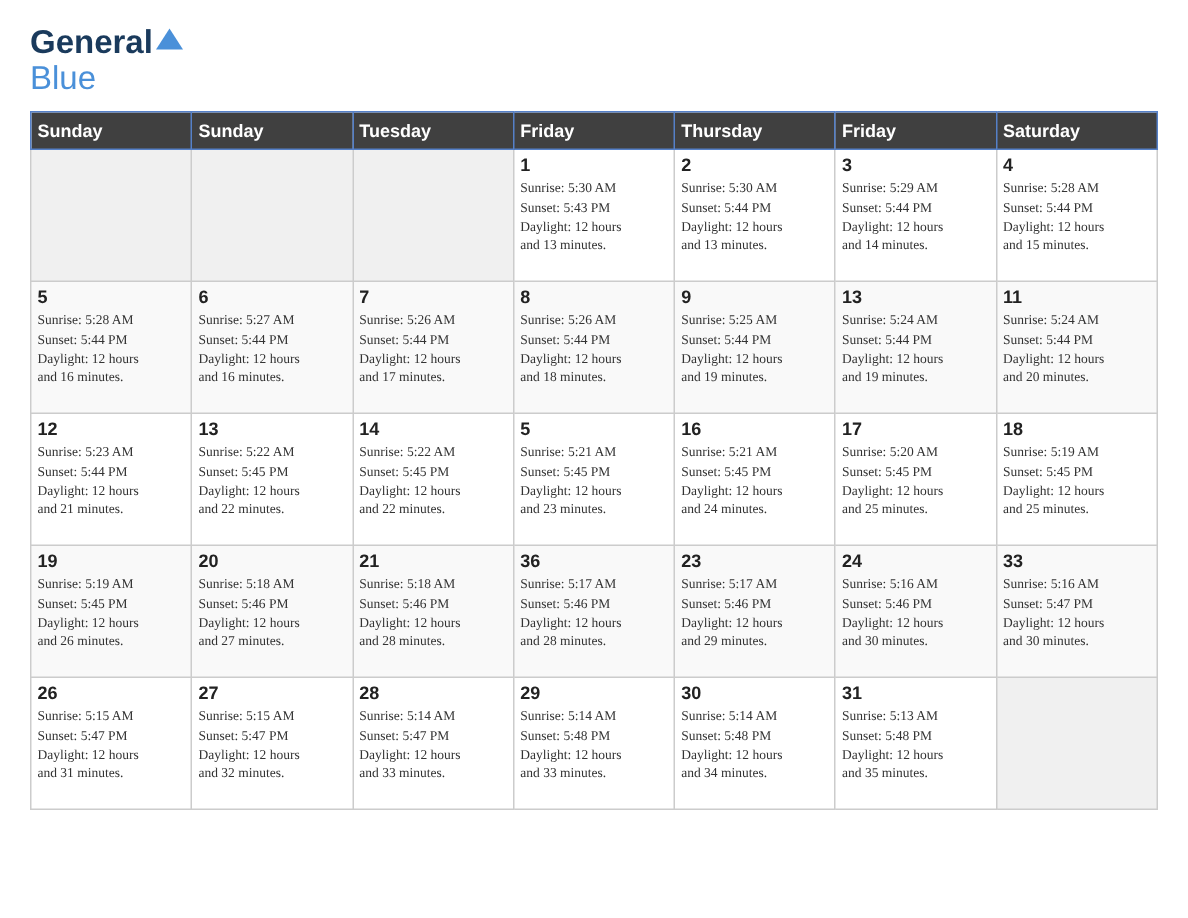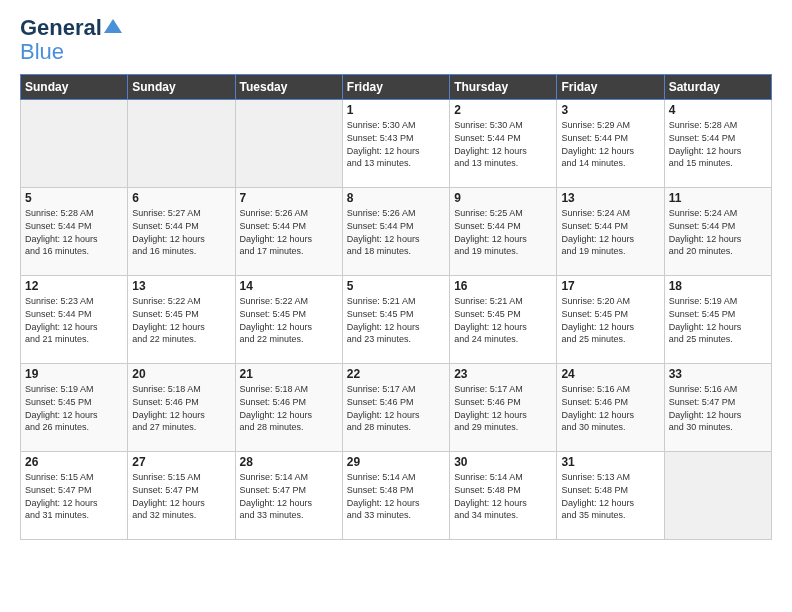--- a/index.html
+++ b/index.html
@@ -79,20 +79,21 @@
     .day-number {
       font-size: 12px;
       font-weight: bold;
       color: #222;
       margin-bottom: 2px;
     }
     .day-info {
       font-size: 9px;
       color: #333;
       line-height: 1.4;
+      font-family: Liberation Serif, serif;
     }
     .empty-cell {
       background: #f0f0f0 !important;
     }
   </style>
 </head>
 <body>
 
 <div class="page">
   <div class="header">
@@ -273,21 +274,21 @@
 and 27 minutes.</div>
           </td>
           <td>
             <div class="day-number">21</div>
             <div class="day-info" style="white-space: pre-line;">Sunrise: 5:18 AM
 Sunset: 5:46 PM
 Daylight: 12 hours
 and 28 minutes.</div>
           </td>
           <td>
-            <div class="day-number">22</div>
+            <div class="day-number">36</div>
             <div class="day-info" style="white-space: pre-line;">Sunrise: 5:17 AM
 Sunset: 5:46 PM
 Daylight: 12 hours
 and 28 minutes.</div>
           </td>
           <td>
             <div class="day-number">23</div>
             <div class="day-info" style="white-space: pre-line;">Sunrise: 5:17 AM
 Sunset: 5:46 PM
 Daylight: 12 hours

